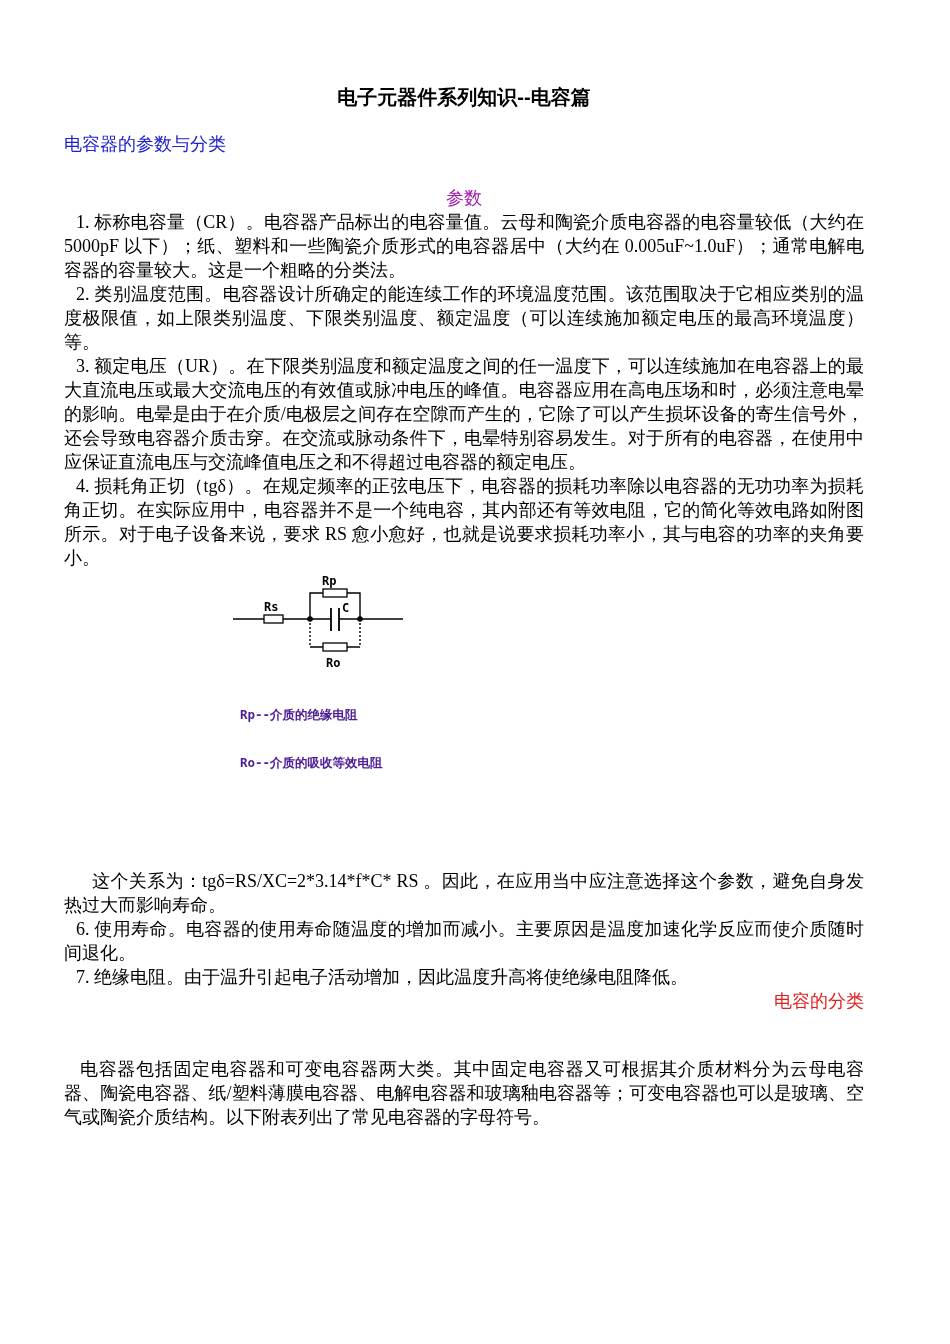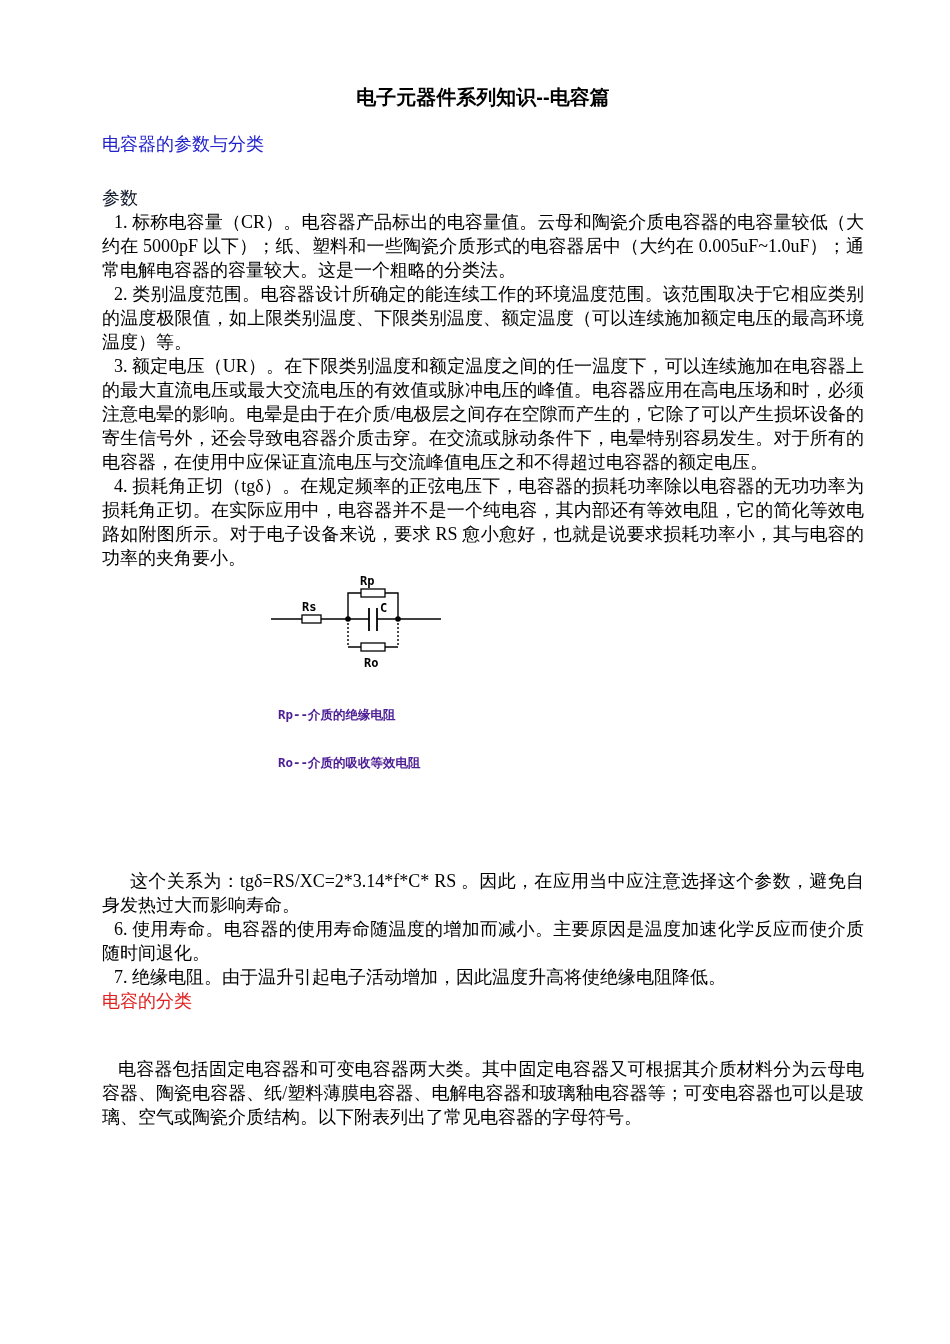--- a/index.html
+++ b/index.html
@@ -8,21 +8,21 @@
     height: 1344px;
     background: #ffffff;
     color: #000000;
     font-family: "Liberation Serif", "DejaVu Serif", serif;
     overflow: hidden;
   }
   .page {
     box-sizing: border-box;
     width: 950px;
     height: 1344px;
-    padding: 84px 86px 0 102px;
+    padding: 84px 86px 0 64px;
   }
   .doc-title {
     margin: 0 0 22px 0;
     font-family: "Liberation Sans", "DejaVu Sans", sans-serif;
     font-size: 20px;
     line-height: 26px;
     font-weight: bold;
     text-align: center;
     color: #000000;
   }
@@ -79,21 +79,21 @@
 </style>
 </head>
 <body>
 
 <div class="page">
 
   <h1 class="doc-title">电子元器件系列知识--电容篇</h1>
 
   <h2 class="doc-subtitle" style="color: rgb(32, 32, 204);">电容器的参数与分类</h2>
 
-  <h3 class="sec-heading" style="color: #0f172a;">参数</h3>
+  <h3 class="sec-heading" style="color: #a21caf; text-align: center;">参数</h3>
 
   <p class="body-para p-num mb-p1">1. 标称电容量（CR）。电容器产品标出的电容量值。云母和陶瓷介质电容器的电容量较低（大约在 5000pF 以下）；纸、塑料和一些陶瓷介质形式的电容器居中（大约在 0.005uF~1.0uF）；通常电解电容器的容量较大。这是一个粗略的分类法。</p>
 
   <p class="body-para p-num mb-p2">2. 类别温度范围。电容器设计所确定的能连续工作的环境温度范围。该范围取决于它相应类别的温度极限值，如上限类别温度、下限类别温度、额定温度（可以连续施加额定电压的最高环境温度）等。</p>
 
   <p class="body-para p-num mb-p3">3. 额定电压（UR）。在下限类别温度和额定温度之间的任一温度下，可以连续施加在电容器上的最大直流电压或最大交流电压的有效值或脉冲电压的峰值。电容器应用在高电压场和时，必须注意电晕的影响。电晕是由于在介质/电极层之间存在空隙而产生的，它除了可以产生损坏设备的寄生信号外，还会导致电容器介质击穿。在交流或脉动条件下，电晕特别容易发生。对于所有的电容器，在使用中应保证直流电压与交流峰值电压之和不得超过电容器的额定电压。</p>
 
   <p class="body-para p-num mb-p4">4. 损耗角正切（tgδ）。在规定频率的正弦电压下，电容器的损耗功率除以电容器的无功功率为损耗角正切。在实际应用中，电容器并不是一个纯电容，其内部还有等效电阻，它的简化等效电路如附图所示。对于电子设备来说，要求 RS 愈小愈好，也就是说要求损耗功率小，其与电容的功率的夹角要小。</p>
 
   <div class="diagram-block">
@@ -129,17 +129,17 @@
     </div>
   </div>
 
   <p class="body-para p-plain mb-f">这个关系为：tgδ=RS/XC=2*3.14*f*C* RS 。因此，在应用当中应注意选择这个参数，避免自身发热过大而影响寿命。</p>
 
 
   <p class="body-para p-num mb-p6">6. 使用寿命。电容器的使用寿命随温度的增加而减小。主要原因是温度加速化学反应而使介质随时间退化。</p>
 
   <p class="body-para p-num mb-p7">7. 绝缘电阻。由于温升引起电子活动增加，因此温度升高将使绝缘电阻降低。</p>
 
-  <h3 class="sec-heading" style="color: rgb(224, 32, 32);">电容的分类</h3>
+  <h3 class="sec-heading" style="color: rgb(224, 32, 32); text-align: right;">电容的分类</h3>
 
   <p class="body-para p-class">电容器包括固定电容器和可变电容器两大类。其中固定电容器又可根据其介质材料分为云母电容器、陶瓷电容器、纸/塑料薄膜电容器、电解电容器和玻璃釉电容器等；可变电容器也可以是玻璃、空气或陶瓷介质结构。以下附表列出了常见电容器的字母符号。</p>
 
 </div>
 
 </body></html>

